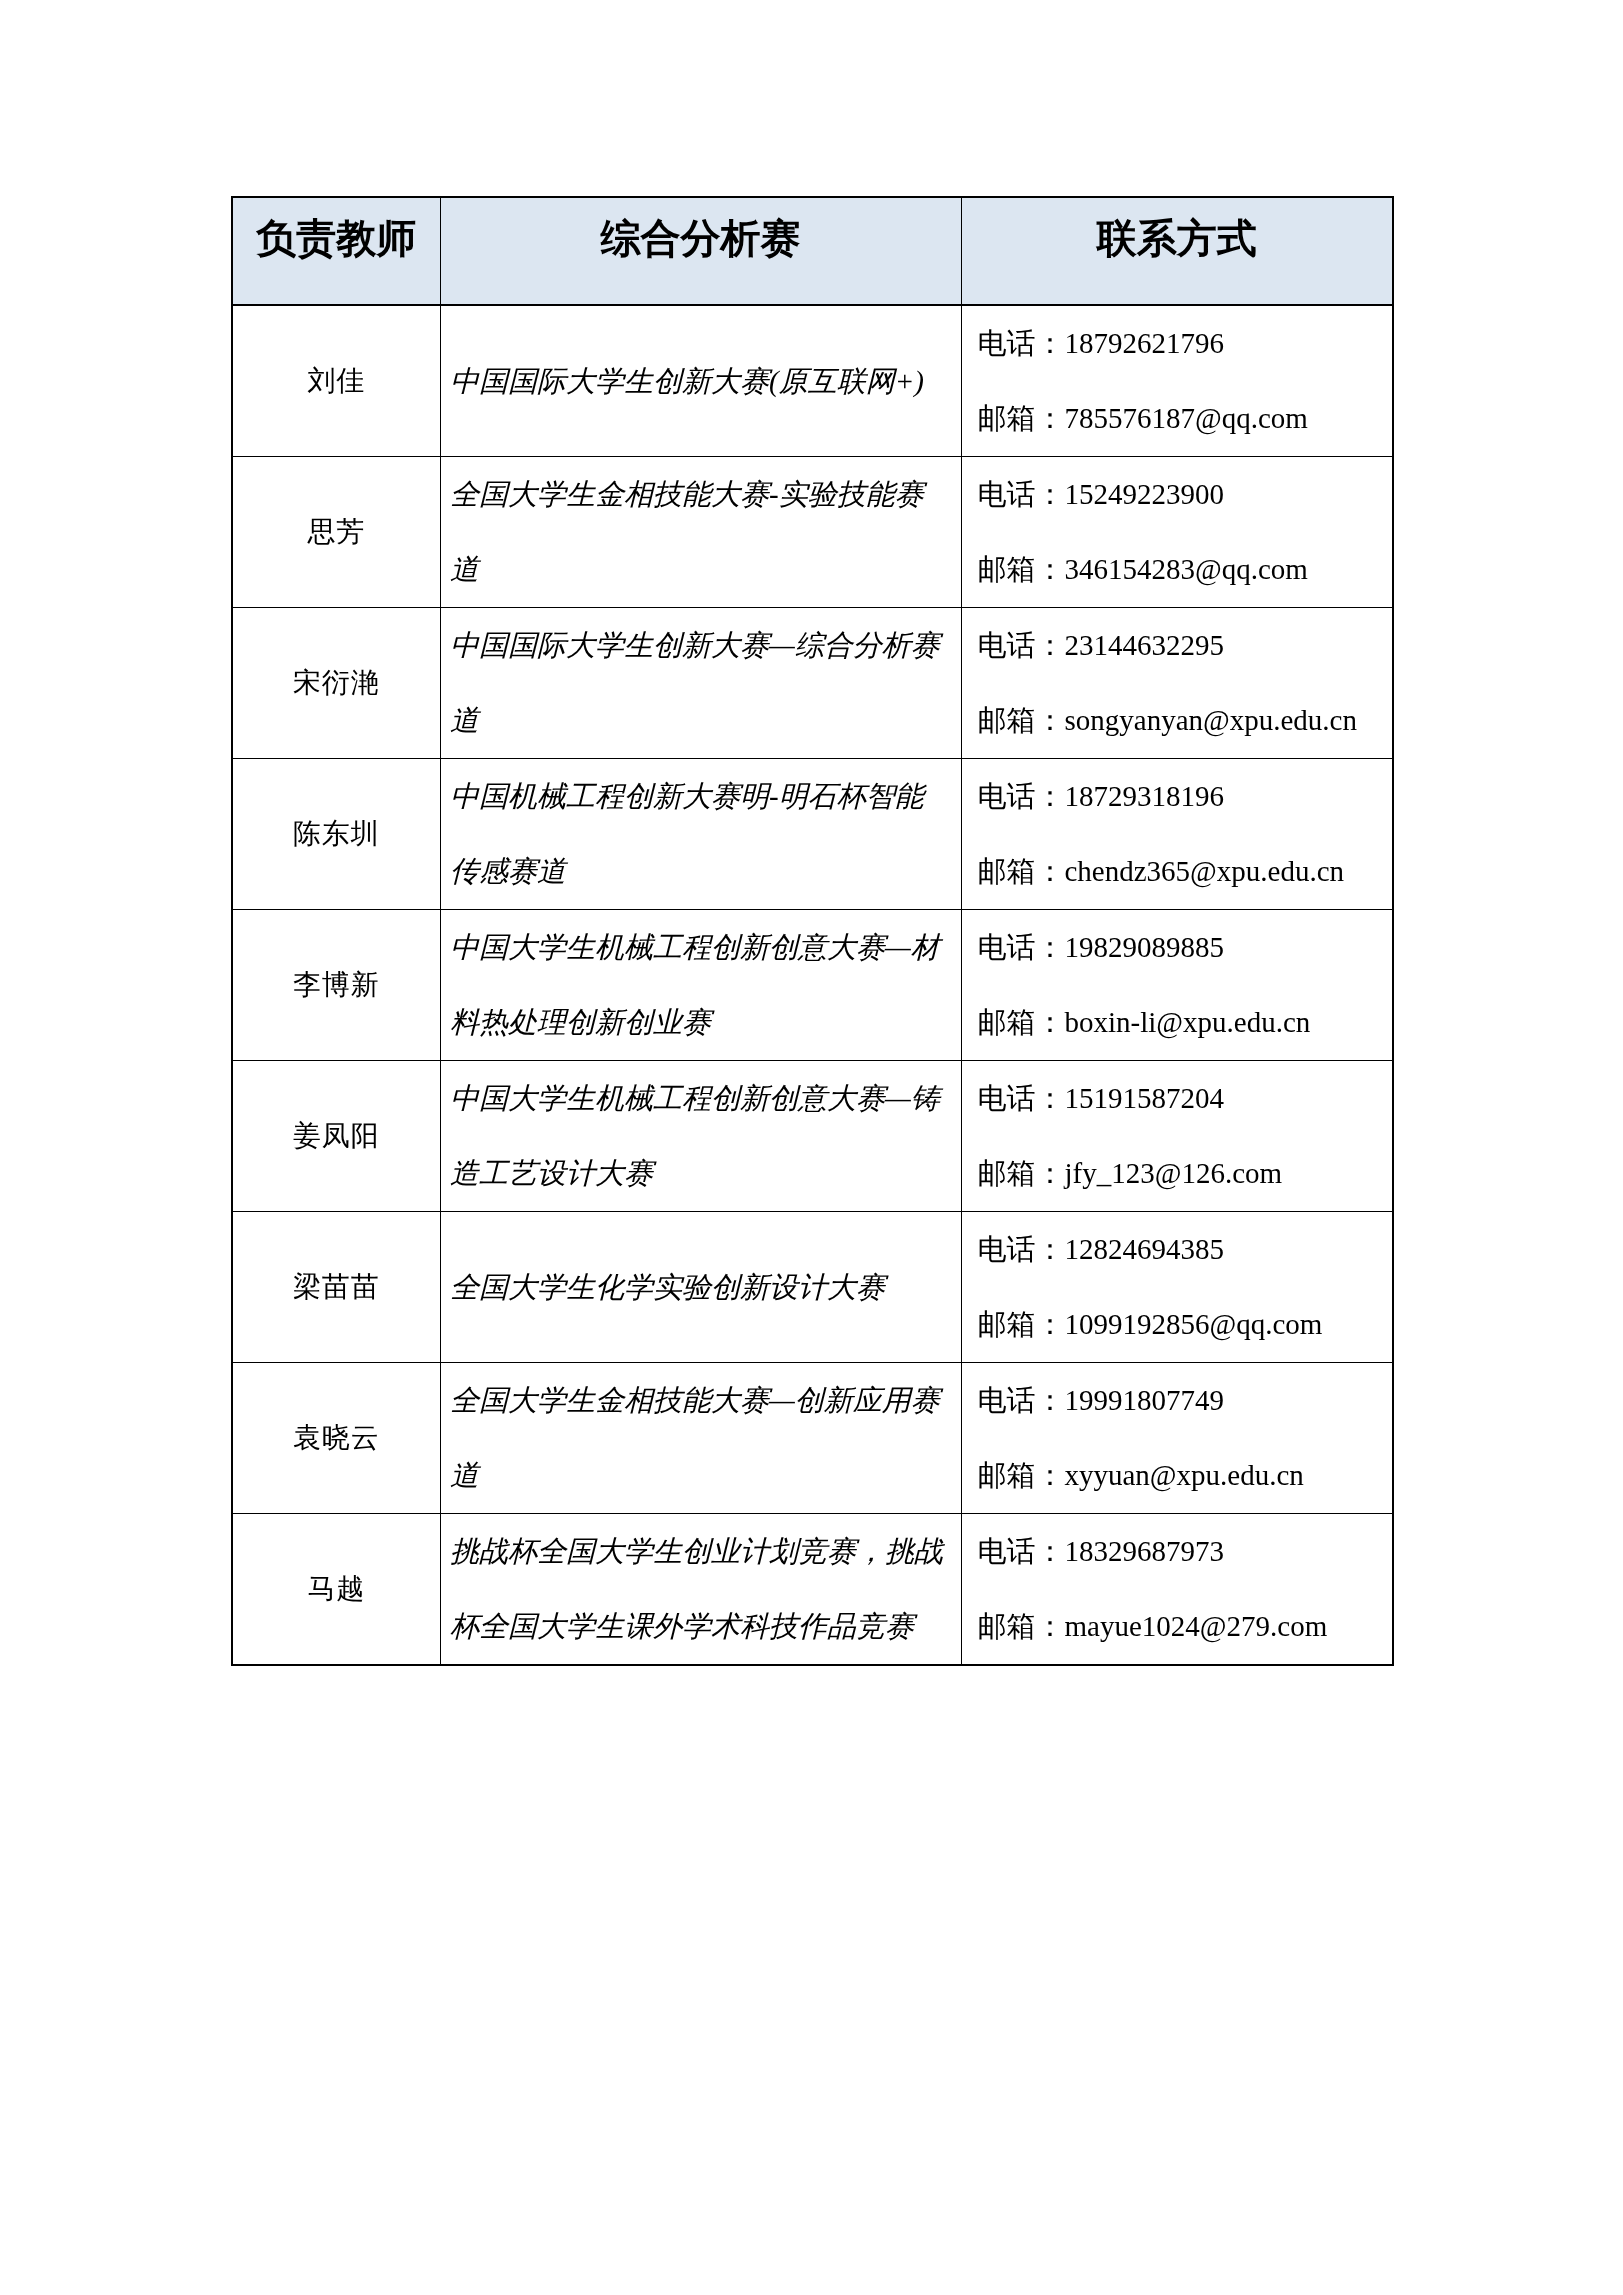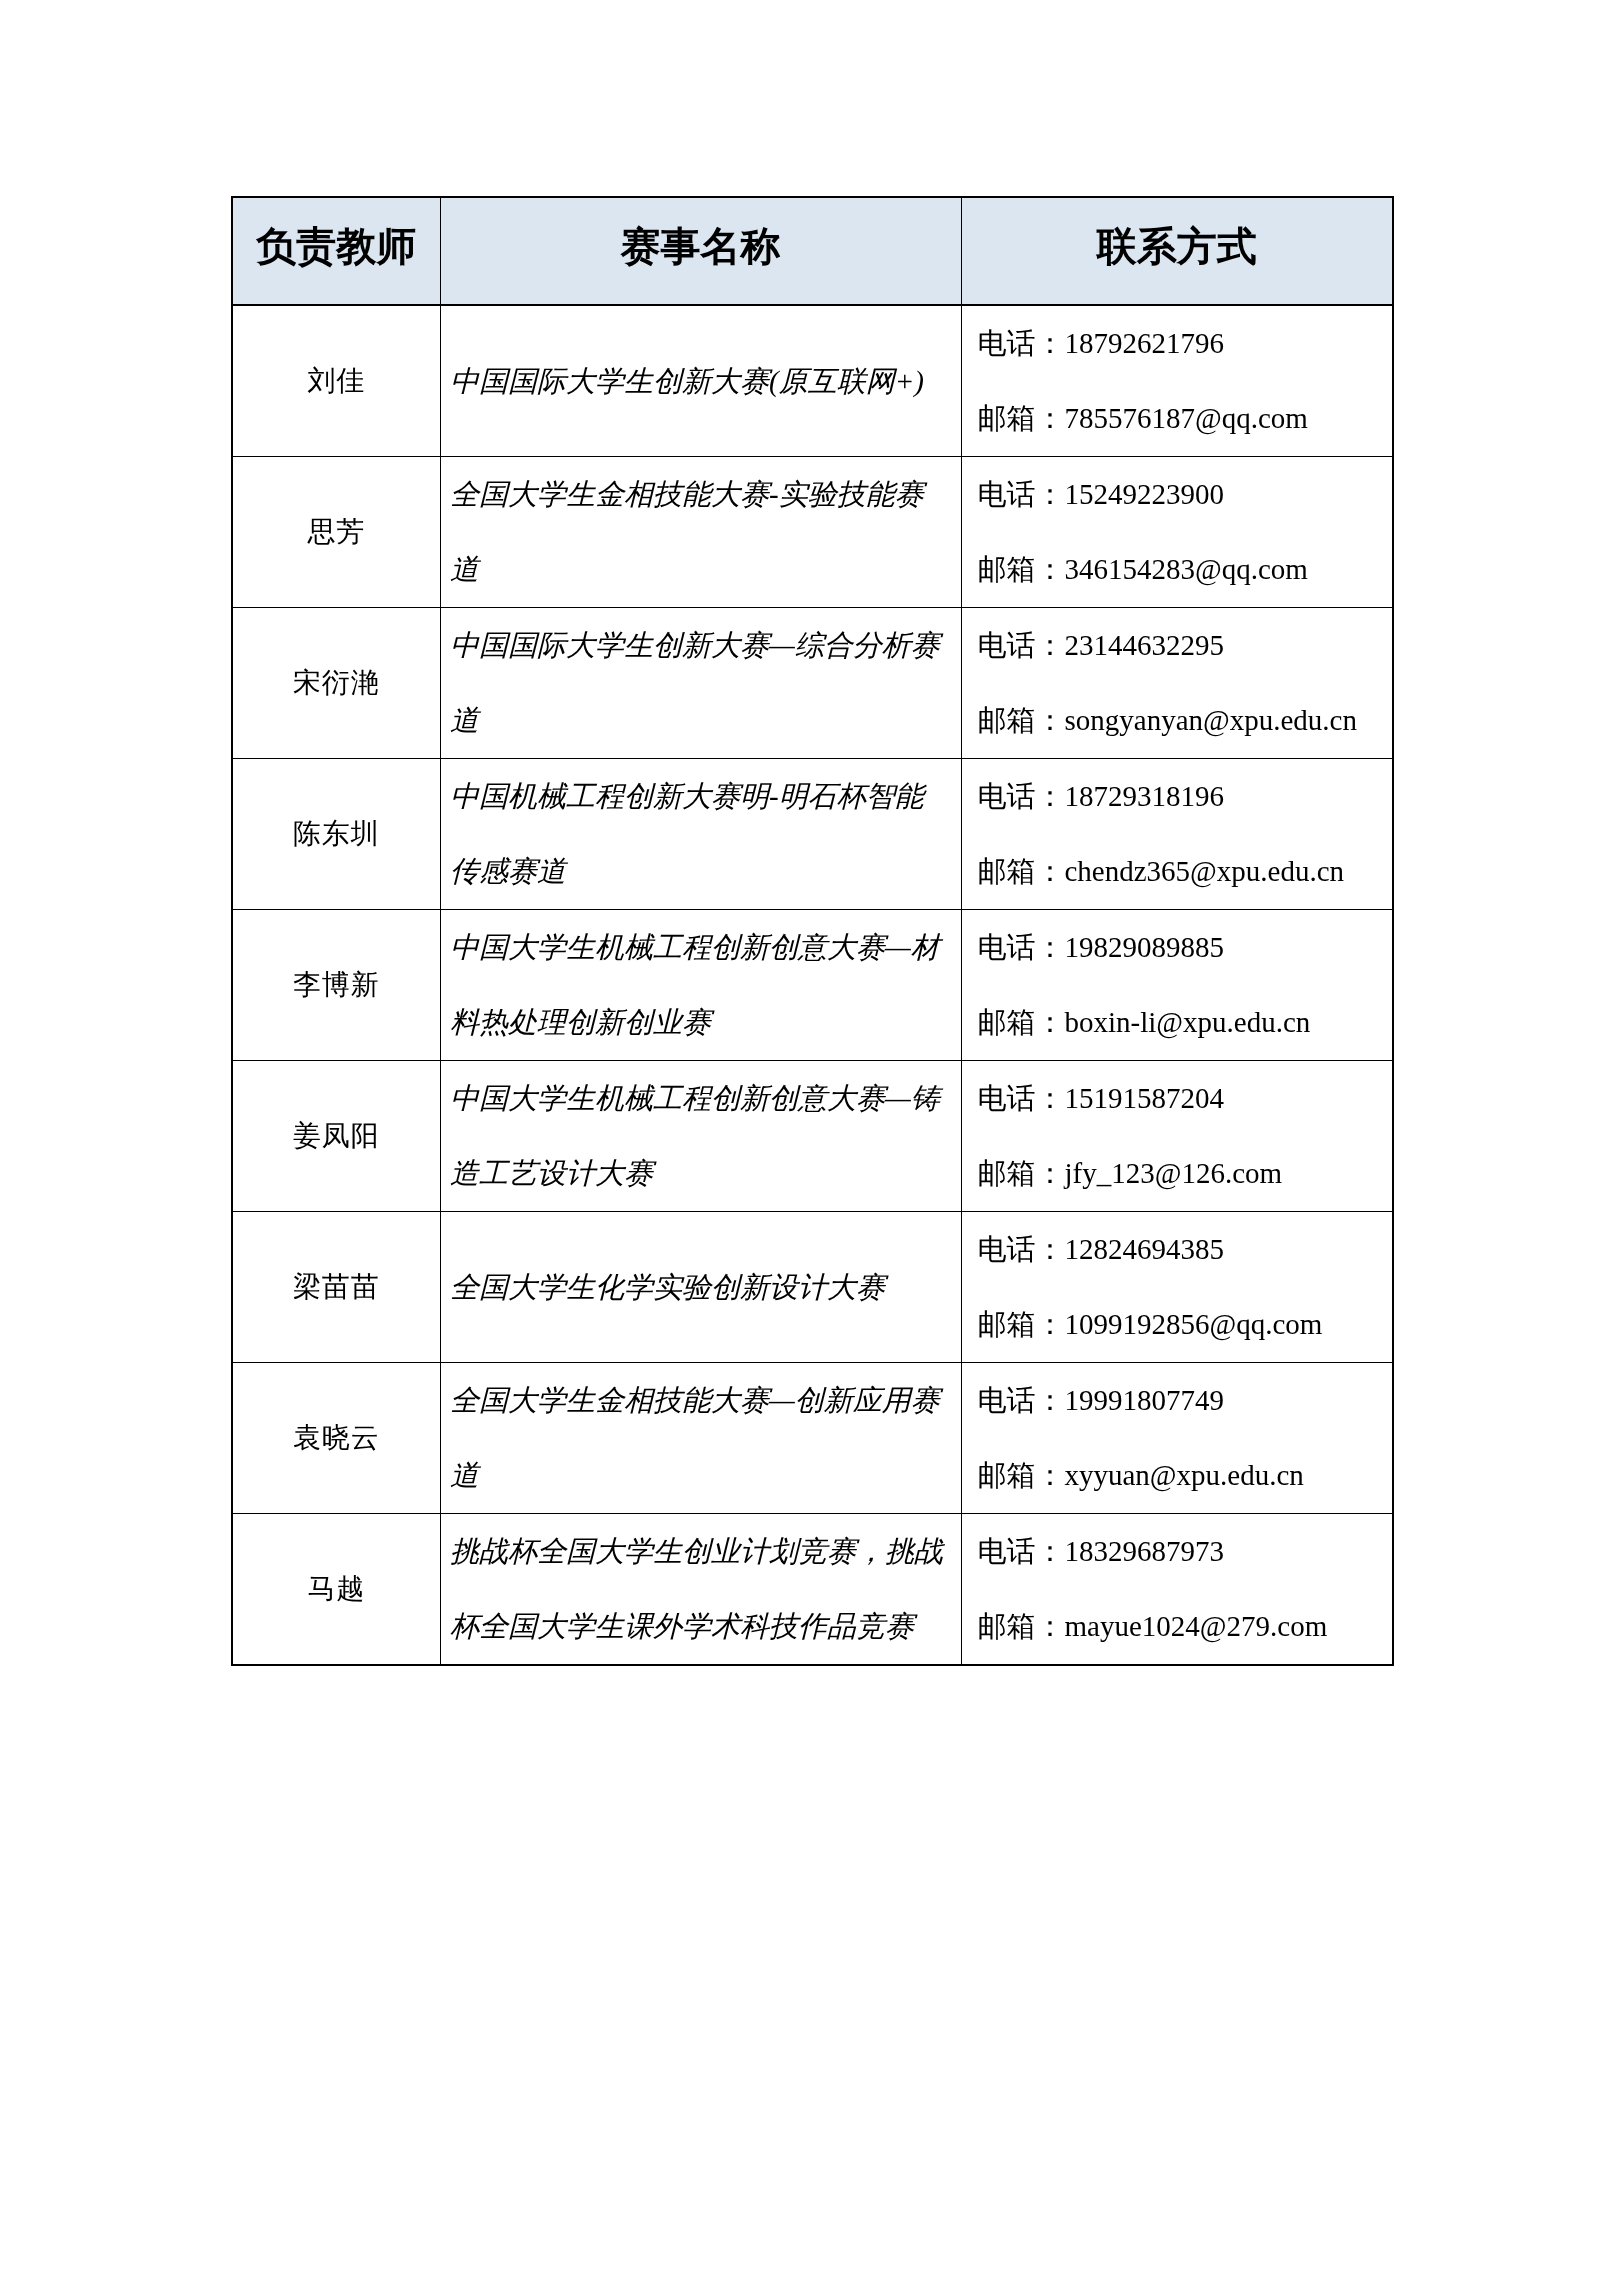--- a/index.html
+++ b/index.html
@@ -28,21 +28,21 @@
   col.c1 { width: 208px; }
   col.c2 { width: 521px; }
   col.c3 { width: 432px; }
   th {
     background: #dce6f1;
     border: 1.6px solid #000000;
     border-bottom-width: 2.4px;
     height: 108px;
     vertical-align: top;
     text-align: center;
-    padding-top: 24px;
+    padding-top: 16px;
     font-family: "Liberation Sans", "DejaVu Sans", sans-serif;
     font-weight: bold;
     font-size: 40px;
     line-height: 1.2;
   }
   td {
     border: 1.6px solid #000000;
     height: 149px;
     vertical-align: middle;
     font-size: 29px;
@@ -72,21 +72,21 @@
 <div class="page">
   <table class="contacts">
     <colgroup>
       <col class="c1">
         <col class="c2">
         <col class="c3">
     </colgroup>
     <thead>
       <tr>
         <th>负责教师</th>
-        <th>赛事名称</th>
+        <th>综合分析赛</th>
         <th>联系方式</th>
       </tr>
     </thead>
     <tbody>
       <tr>
         <td class="c-teacher">刘佳</td>
         <td class="c-comp">中国国际大学生创新大赛(原互联网+)</td>
         <td class="c-contact">
           <div class="cline"><span>电话：</span><span>18792621796</span></div>
           <div class="cline"><span>邮箱：</span><span>785576187@qq.com</span></div>

